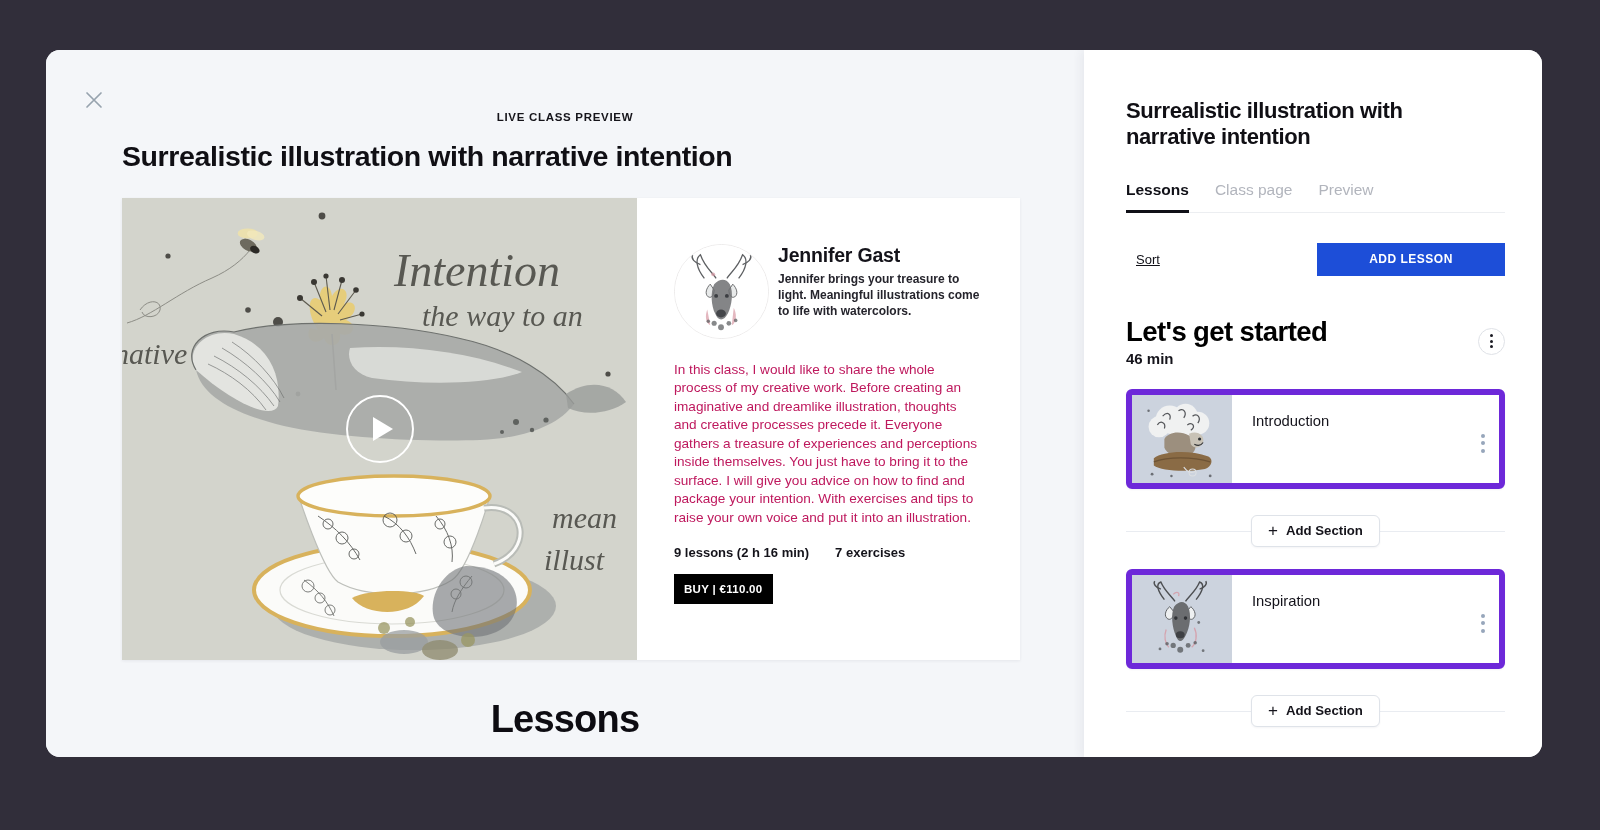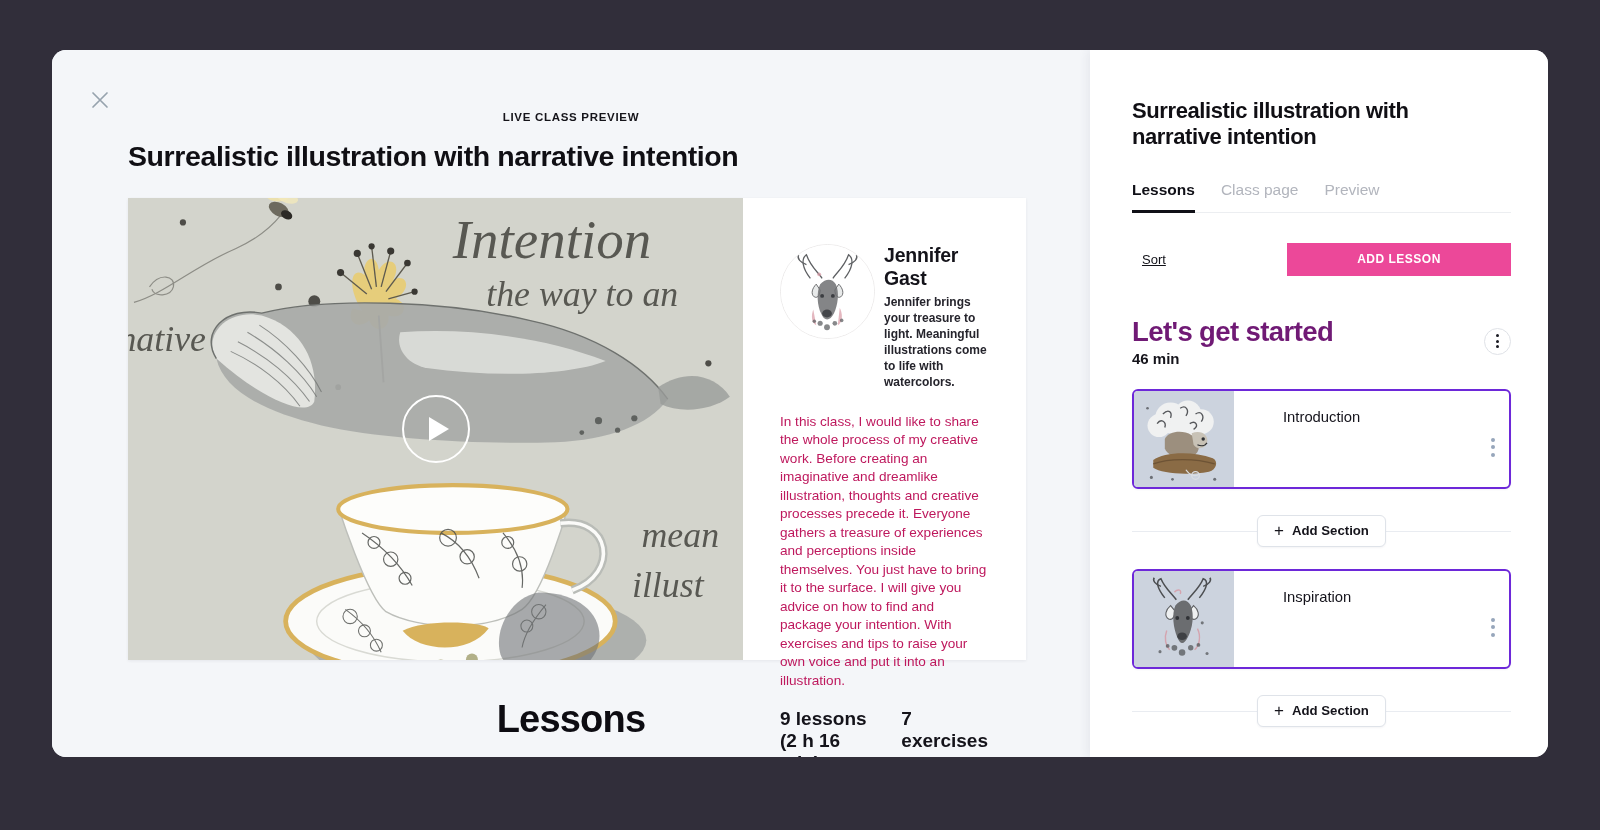--- a/index.html
+++ b/index.html
@@ -6,21 +6,21 @@
   html, body {
     width: 1600px; height: 830px;
     background: #312e3a;
     font-family: "Liberation Sans", sans-serif;
     overflow: hidden;
   }
 
   
   .modal {
     position: absolute;
-    left: 52px; top: 50px;
+    left: 46px; top: 50px;
     width: 1496px; height: 707px;
     background: #f4f6f9;
     border-radius: 14px;
     overflow: hidden;
     display: flex;
   }
 
   
   .preview-pane {
     position: relative;
@@ -59,21 +59,21 @@
   
   .hero-row {
     position: absolute;
     left: 76px; top: 148px;
     width: 898px; height: 462px;
     display: flex;
     box-shadow: 0 1px 3px rgba(30,30,50,.07);
   }
   .hero-media {
     position: relative;
-    width: 615px; height: 462px;
+    width: 515px; height: 462px;
     background: #ef4444;
     overflow: hidden;
     flex: none;
   }
   .hero-media svg { position: absolute; inset: 0; width: 100%; height: 100%; }
   .play-btn {
     position: absolute;
     left: 50%; top: 50%;
     width: 68px; height: 68px;
     margin: -34px 0 0 -34px;
@@ -116,21 +116,21 @@
   }
   .class-desc {
     margin-top: 22px;
     font-size: 13.6px; line-height: 1.36;
     color: #be185d;
     max-width: 322px;
   }
   .stats-row {
     margin-top: 18px;
     display: flex; gap: 26px;
-    font-size: 19px; font-weight: 700; color: #14131a;
+    font-size: 13px; font-weight: 700; color: #14131a;
   }
   .buy-btn {
     margin-top: 14px;
     display: inline-block;
     background: #000; color: #fff;
     font-size: 11.5px; font-weight: 600; letter-spacing: 0.3px;
     padding: 9px 10px;
     border: none; cursor: pointer;
     font-family: inherit;
   }
@@ -179,34 +179,34 @@
     display: flex; align-items: center; gap: 11px;
   }
   .sort-link {
     font-size: 13px; color: #101017;
     text-decoration: underline;
     cursor: pointer;
     margin-left: 10px;
   }
   .add-lesson-btn {
     margin-left: auto;
-    width: 224px; height: 33px;
-    background: #ec4899; color: #fff;
+    width: 188px; height: 33px;
+    background: #1d4ed8; color: #fff;
     font-size: 12px; font-weight: 600; letter-spacing: 0.5px;
     border: none; cursor: pointer;
     font-family: inherit;
   }
 
   .section-head {
     margin-top: 40px;
     display: flex; align-items: center;
   }
   .section-name {
     font-size: 27.5px; font-weight: 800;
-    letter-spacing: -0.6px; color: #701a75;
+    letter-spacing: -0.6px; color: #000000;
   }
   .section-dur {
     font-size: 15px; font-weight: 700;
     color: #15141b; margin-top: 2px;
   }
   .kebab-circle {
     margin-left: auto;
     width: 27px; height: 27px;
     border: 1px solid #dfe2e7;
     border-radius: 50%;
@@ -218,27 +218,26 @@
   }
   .kebab-circle span {
     width: 3px; height: 3px; border-radius: 50%; background: #1a1a22;
   }
 
   
   .lesson-card {
     margin-top: 22px;
     height: 100px;
     background: #fff;
-    border: 2px solid #6d28d9;
+    border: 6px solid #6d28d9;
     border-radius: 6px;
     display: flex;
     overflow: hidden;
     box-shadow: 0 1px 2px rgba(40,40,70,.05);
     cursor: pointer;
-    gap: 29px;
   }
   .thumb {
     width: 100px; height: 100%;
     flex: none;
     background: #ccd3de;
     position: relative;
     overflow: hidden;
   }
   .thumb svg { position: absolute; inset: 0; width: 100%; height: 100%; }
   .lesson-body {

